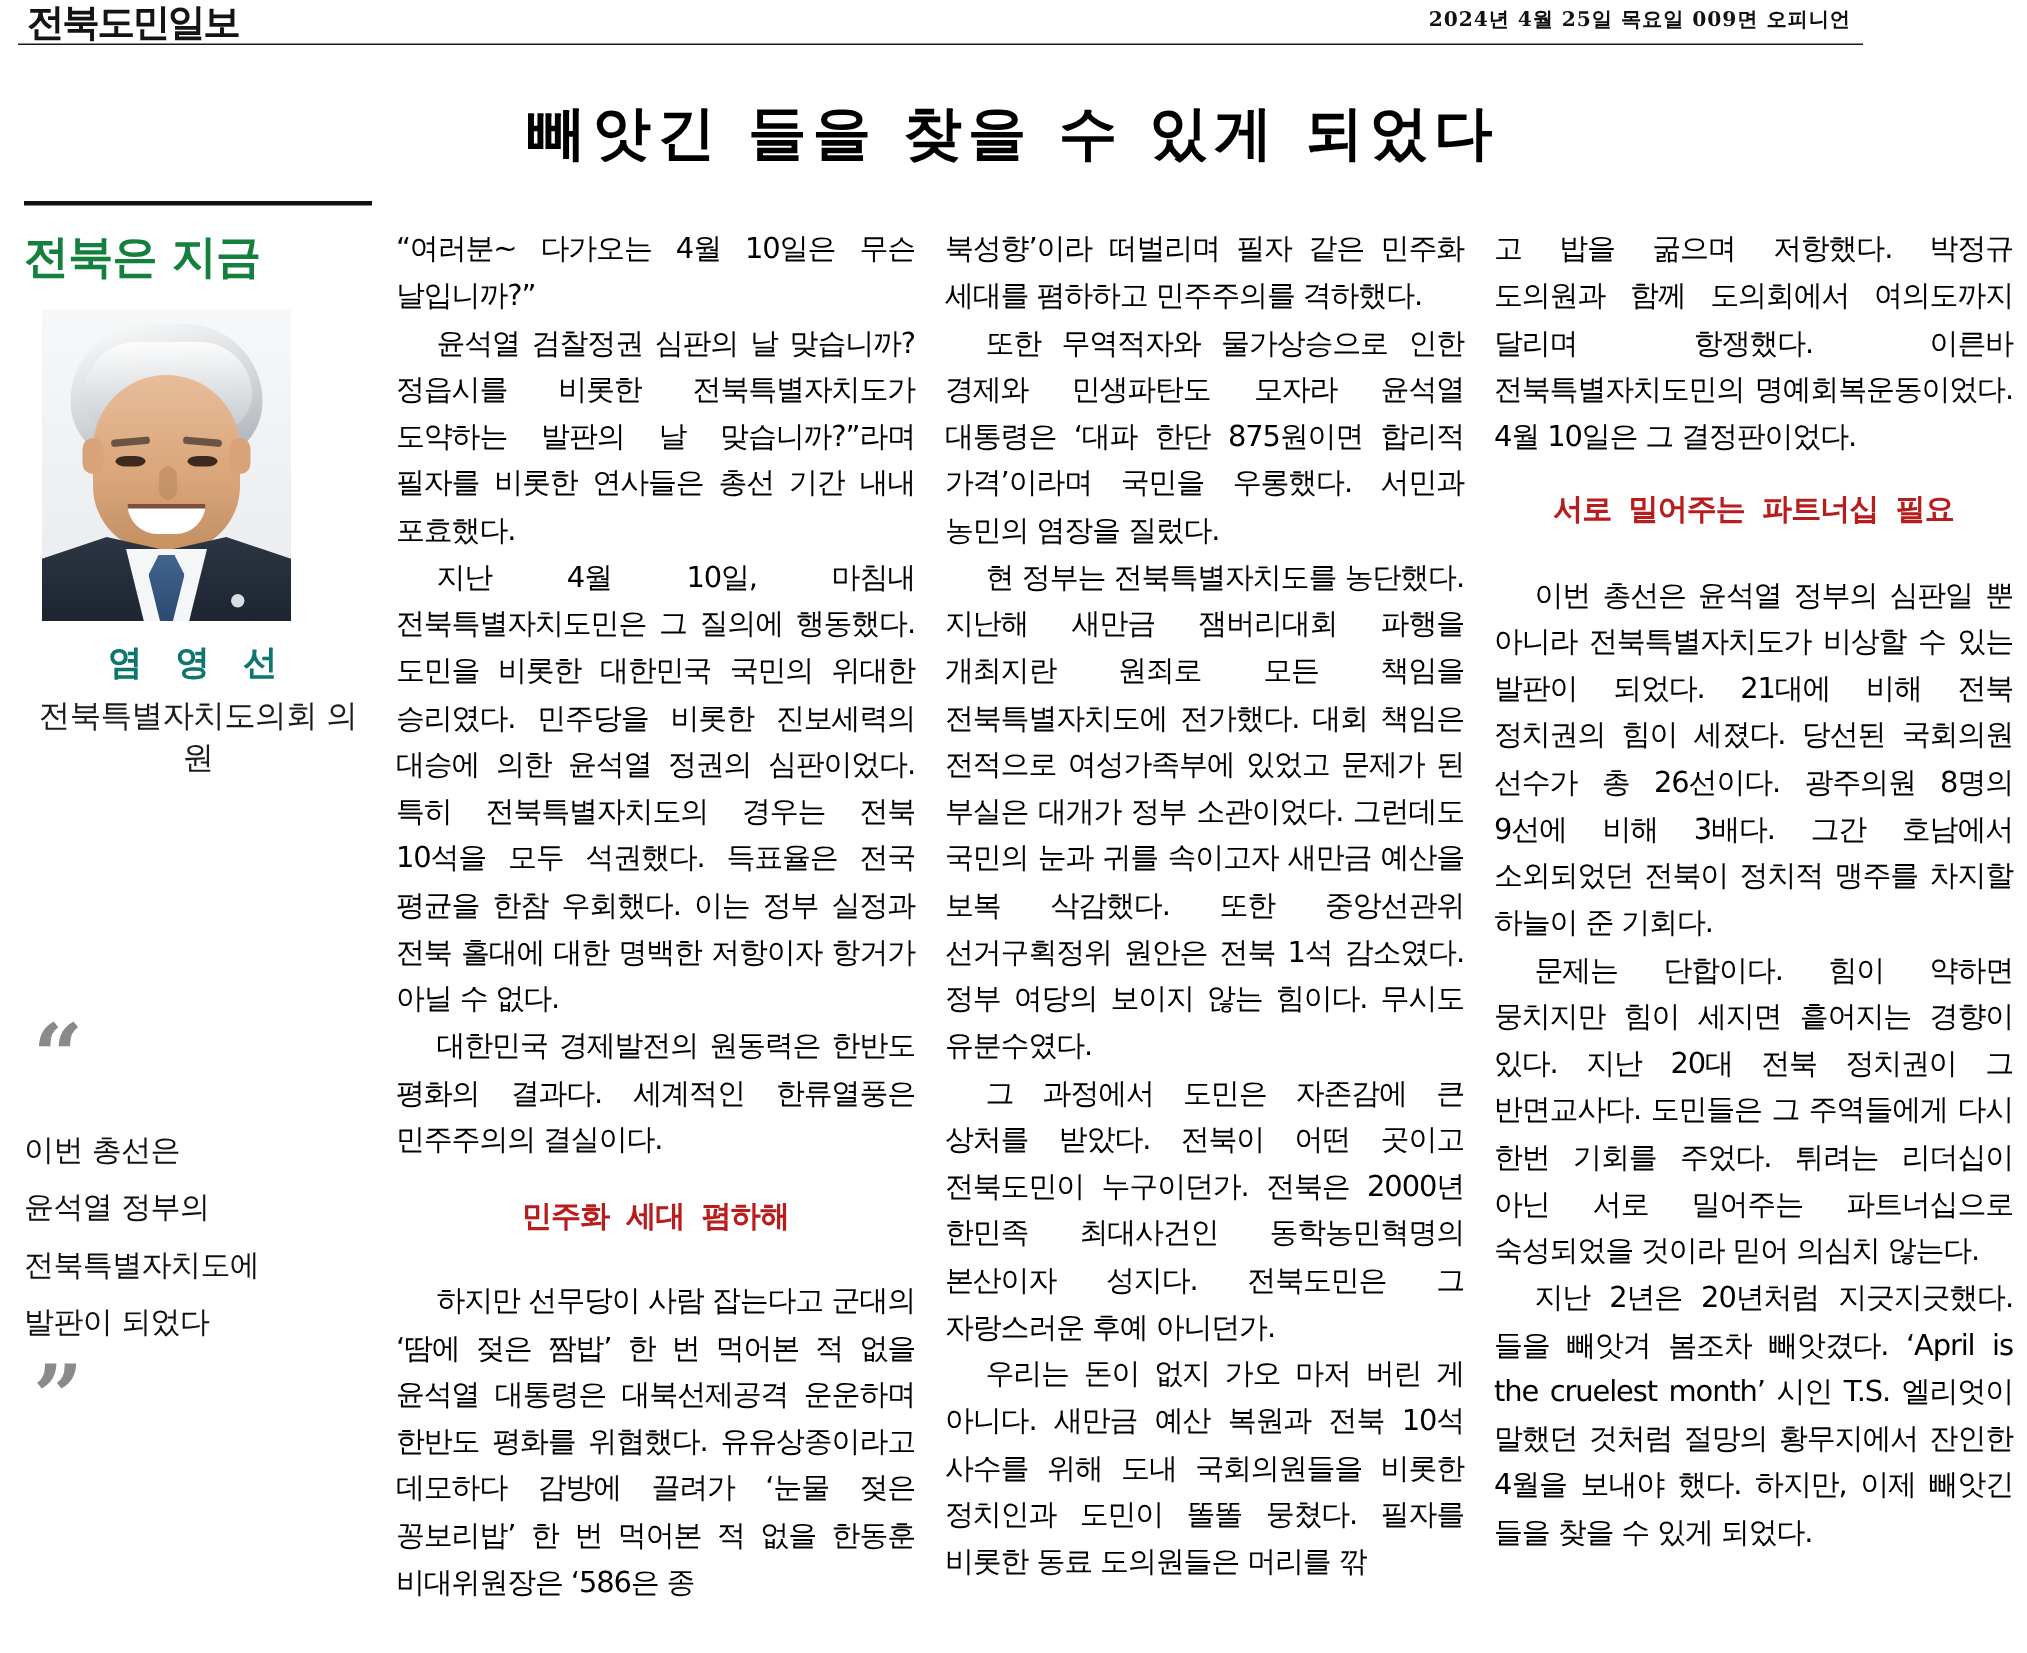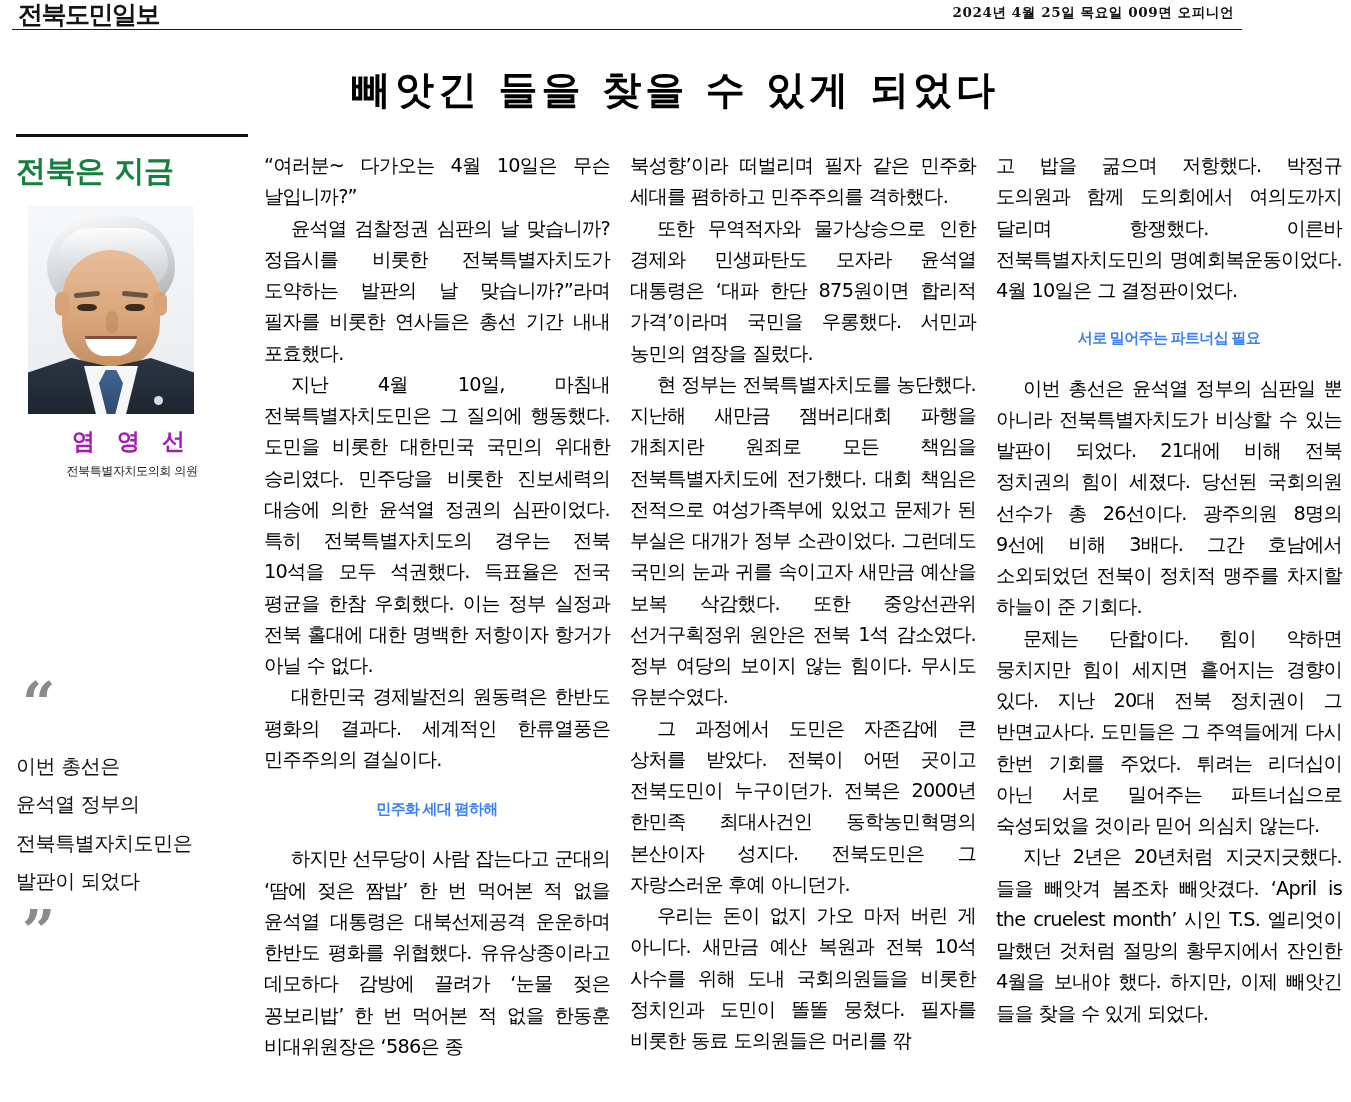--- a/index.html
+++ b/index.html
@@ -194,25 +194,25 @@
     border-radius: 50%;
   }
 
   .author-name {
     font-family: "DejaVu Sans", "Liberation Sans", sans-serif;
     font-size: 23px;
     font-weight: 700;
     letter-spacing: 7px;
     text-align: center;
     margin: 4px 0 6px 0;
-    color: #a21caf;
+    color: #0f766e;
   }
   .author-title {
     font-family: "DejaVu Sans", "Liberation Sans", sans-serif;
-    font-size: 12px;
+    font-size: 21px;
     font-weight: 400;
     letter-spacing: -0.4px;
     text-align: center;
     color: #1b1b1b;
   }
 
   
   .pullquote {
     position: absolute;
     top: 668px;
@@ -259,27 +259,27 @@
     text-justify: inter-character;
     color: #000000;
   }
   .col p {
     margin: 0;
     text-indent: 1.4em;
     word-break: keep-all;
   }
   .col p.no-indent { text-indent: 0; }
   .subhead {
-    font-family: Liberation Serif, serif;
-    font-size: 15px;
+    font-family: Liberation Mono, monospace;
+    font-size: 20px;
     font-weight: 700;
     letter-spacing: -0.6px;
     text-align: center;
     margin: 22px 0 22px 0;
-    color: #3b82f6;
+    color: #b91c1c;
   }
   .subhead.tight-top { margin-top: 20px; }
 </style>
 </head>
 <body>
 
 <div class="masthead">
   <div class="masthead-title">전북도민일보</div>
   <div class="masthead-dateline">2024년 4월 25일 목요일 009면 오피니언</div>
 </div>
@@ -311,21 +311,21 @@
 
   <div class="author-name">염 영 선</div>
   <div class="author-title">전북특별자치도의회 의원</div>
 </aside>
 
 <div class="pullquote">
   <div class="quote-mark quote-open">“</div>
   <div class="quote-body">
     <div>이번 총선은</div>
     <div>윤석열 정부의</div>
-    <div>전북특별자치도민은</div>
+    <div>전북특별자치도에</div>
     <div>발판이 되었다</div>
   </div>
   <div class="quote-mark quote-close">”</div>
 </div>
 
 <div class="columns">
 
   <div class="col">
     <p class="no-indent">“여러분~ 다가오는 4월 10일은 무슨 날입니까?”</p>
     <p>윤석열 검찰정권 심판의 날 맞습니까? 정읍시를 비롯한 전북특별자치도가 도약하는 발판의 날 맞습니까?”라며 필자를 비롯한 연사들은 총선 기간 내내 포효했다.</p>

